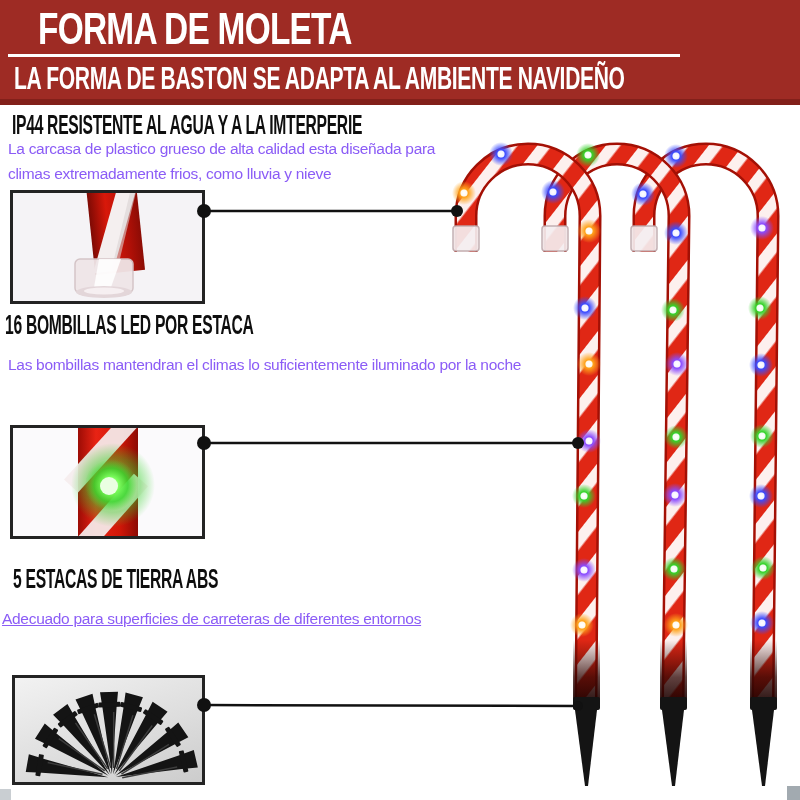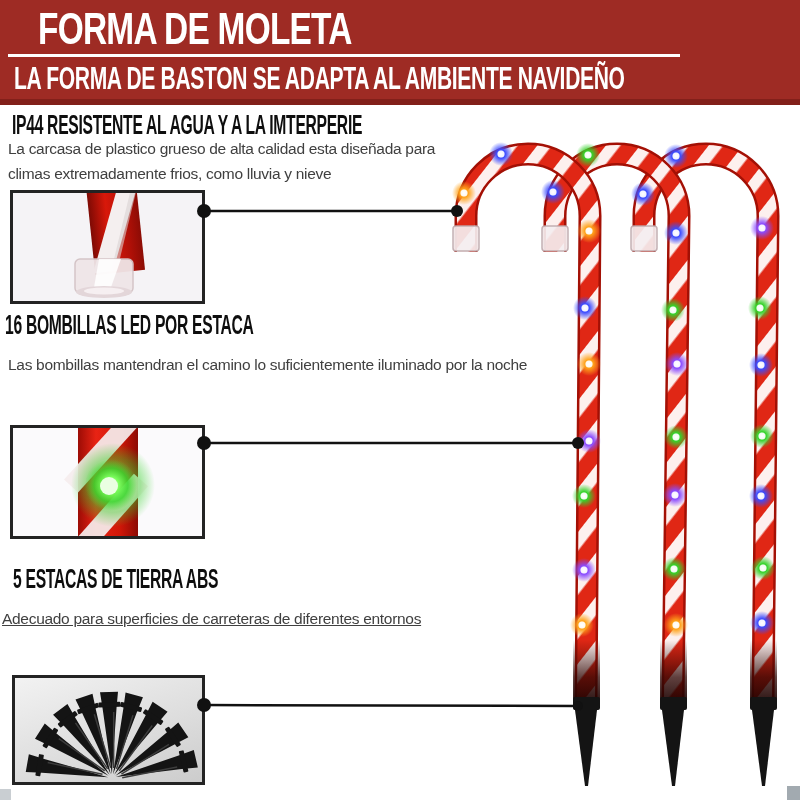--- a/index.html
+++ b/index.html
@@ -17,21 +17,21 @@
           background:#ffffff;}
   .banner-subtitle{position:absolute;left:14px;top:61px;color:#ffffff;
           font-size:31px;font-weight:700;white-space:nowrap;
           display:inline-block;transform:scaleX(.68);transform-origin:0 0;
           letter-spacing:-0.5px;}
 
   
   .sec-heading{position:absolute;color:#0e0e0e;font-size:27px;font-weight:700;
           white-space:nowrap;display:inline-block;transform:scaleX(.58);
           transform-origin:0 0;letter-spacing:-0.5px;}
-  .sec-body{position:absolute;color:#404040;font-size:15.5px;line-height:25px;
+  .sec-body{position:absolute;color:#8b5cf6;font-size:15.5px;line-height:25px;
           letter-spacing:-0.3px;white-space:pre-line;width:700px;}
   #h1{left:12px;top:110px;}  #b1{left:8px;top:136px;}
   #h2{left:5px;top:310px;}   #b2{left:8px;top:352px;}
   #h3{left:13px;top:564px;}  #b3{left:2px;top:606px;text-decoration:underline;}
 
   
   .detail-box{position:absolute;border:3px solid #232323;box-sizing:border-box;}
   #box1{left:10px;top:190px;width:195px;height:114px;background:#f5f3f6;}
   #box2{left:10px;top:425px;width:195px;height:114px;background:#fbfafc;}
   #box3{left:12px;top:675px;width:193px;height:110px;
@@ -52,21 +52,21 @@
   <span class="banner-title">FORMA DE MOLETA</span>
   <div class="banner-divider"></div>
   <span class="banner-subtitle">LA FORMA DE BASTON SE ADAPTA AL AMBIENTE NAVIDEÑO</span>
 </div>
 
 <span id="h1" class="sec-heading">IP44 RESISTENTE AL AGUA Y A LA IMTERPERIE</span>
 <div id="b1" class="sec-body">La carcasa de plastico grueso de alta calidad esta diseñada para
 climas extremadamente frios, como lluvia y nieve</div>
 
 <span id="h2" class="sec-heading">16 BOMBILLAS LED POR ESTACA</span>
-<div id="b2" class="sec-body">Las bombillas mantendran el camino lo suficientemente iluminado por la noche</div>
+<div id="b2" class="sec-body">Las bombillas mantendran el climas lo suficientemente iluminado por la noche</div>
 
 <span id="h3" class="sec-heading">5 ESTACAS DE TIERRA ABS</span>
 <div id="b3" class="sec-body">Adecuado para superficies de carreteras de diferentes entornos</div>
 
 <div id="box1" class="detail-box">
   <svg width="189" height="108" viewBox="0 0 189 108">
     <defs>
       <linearGradient id="t1" x1="0" y1="0" x2="1" y2="0">
         <stop offset="0" stop-color="#7e0a04"></stop>
           <stop offset="0.35" stop-color="#d8180a"></stop>

